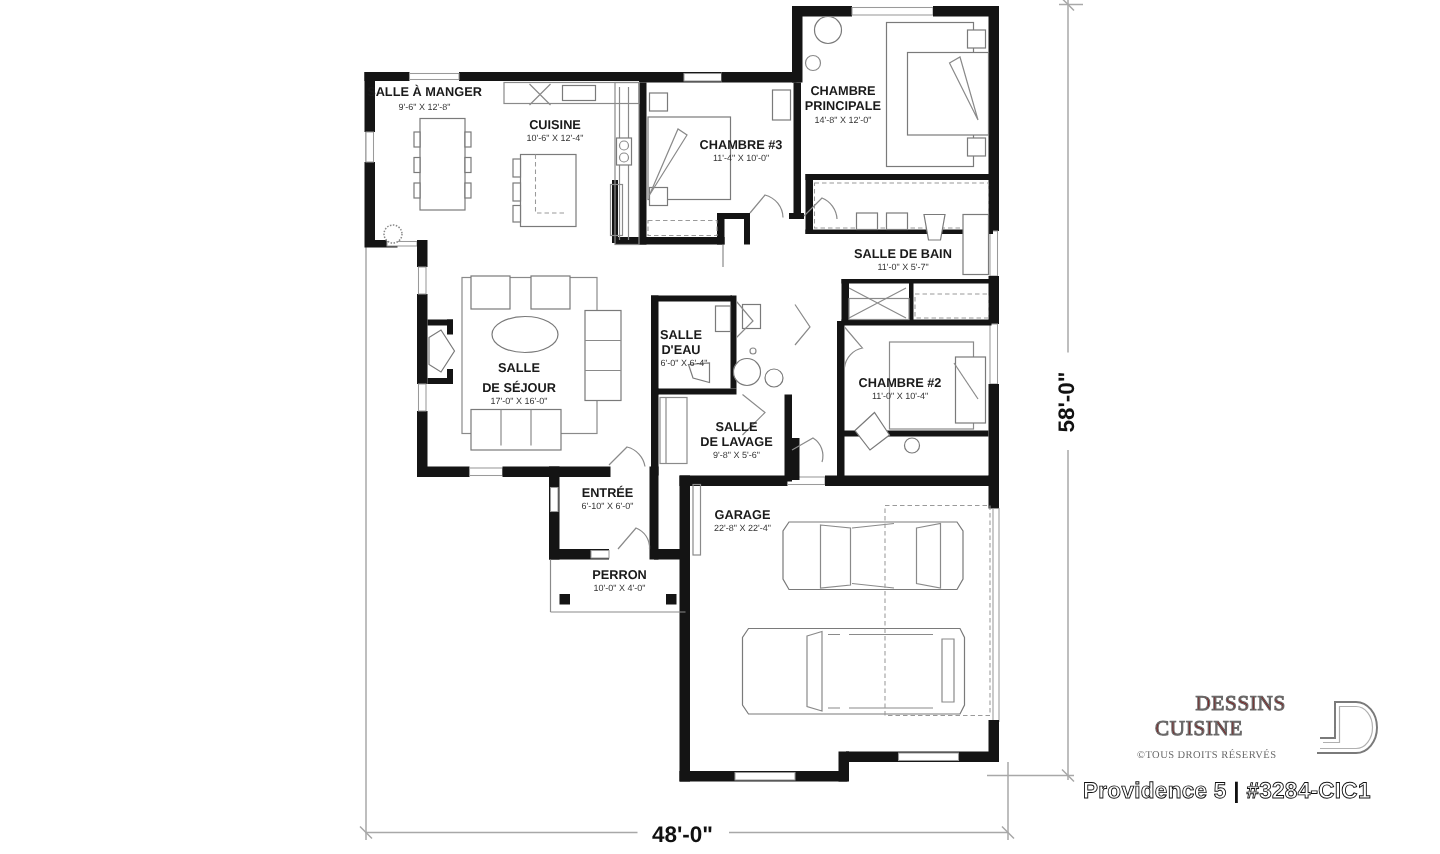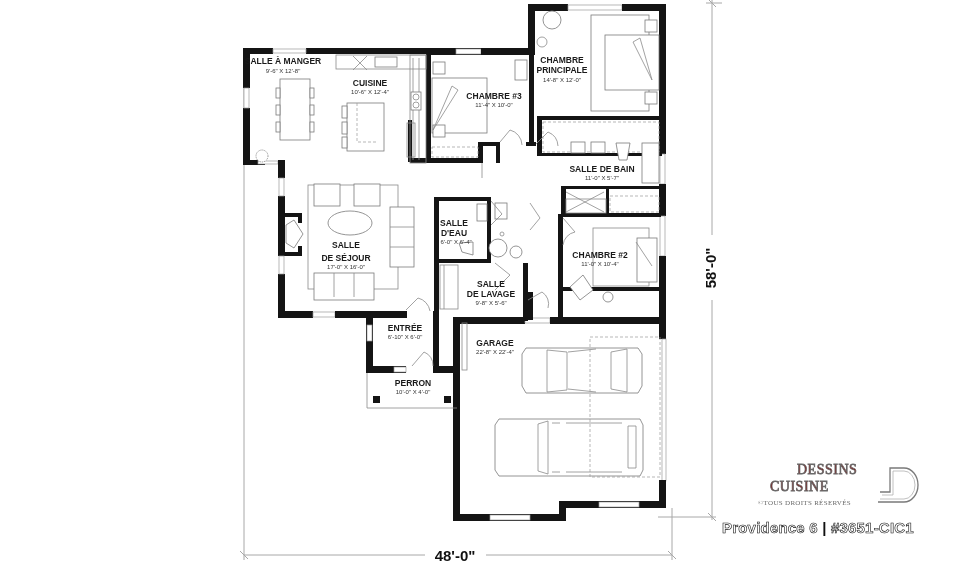--- a/index.html
+++ b/index.html
@@ -312,16 +312,16 @@
 <div class="logo">
   <div class="logo-text1">DESSINS</div>
   <div class="logo-text2">CUISINE</div>
   <div class="logo-rights">©TOUS DROITS RÉSERVÉS</div>
   <svg class="logo-mark" width="44" height="40" viewBox="0 0 44 40">
     <path d="M4 28 L14 28 L14 4 L28 4 A14 17 0 0 1 28 38 L2 38" fill="none" stroke="#7a7a7a" stroke-width="1.3"></path>
     <path d="M6 31 L17 31 L17 7 L28 7 A11 14 0 0 1 28 35 L4 35" fill="none" stroke="#b0b0b0" stroke-width="0.8"></path>
   </svg>
 </div>
 <div class="caption">
-  <span>Providence 6</span>
+  <span>Providence 5</span>
   <span class="sep">|</span>
-  <span>#3651-CIC1</span>
+  <span>#3284-CIC1</span>
 </div>
 
 </body></html>

